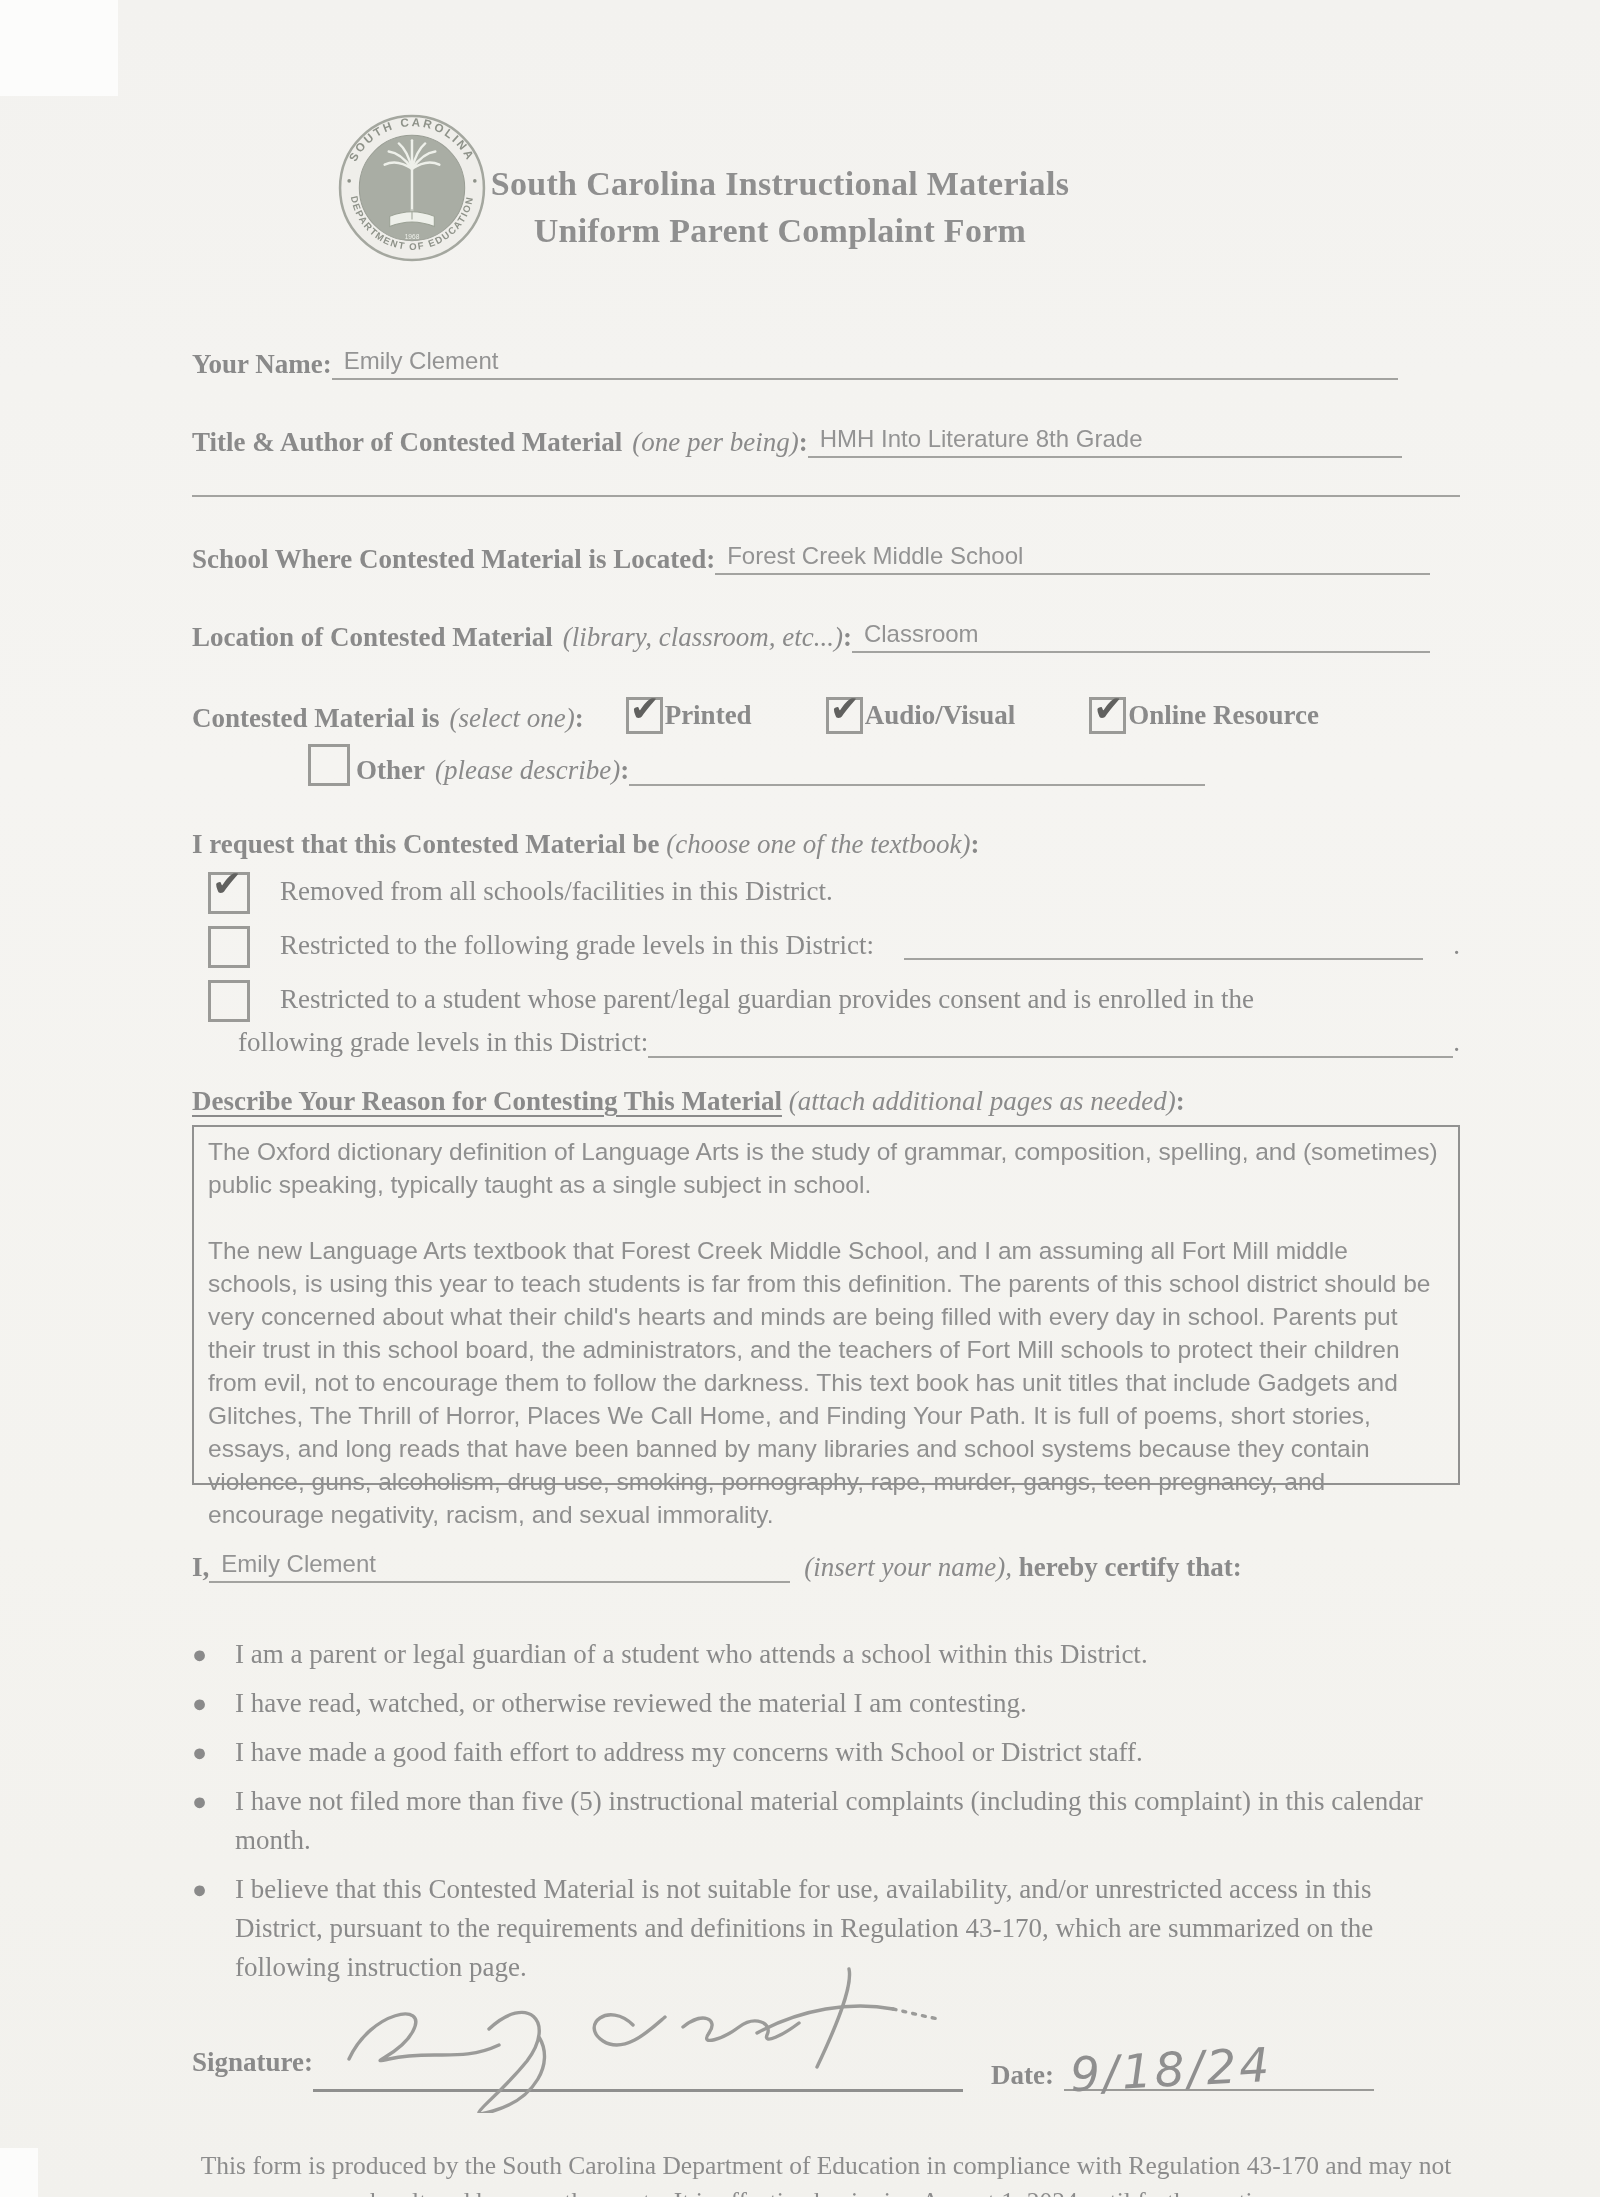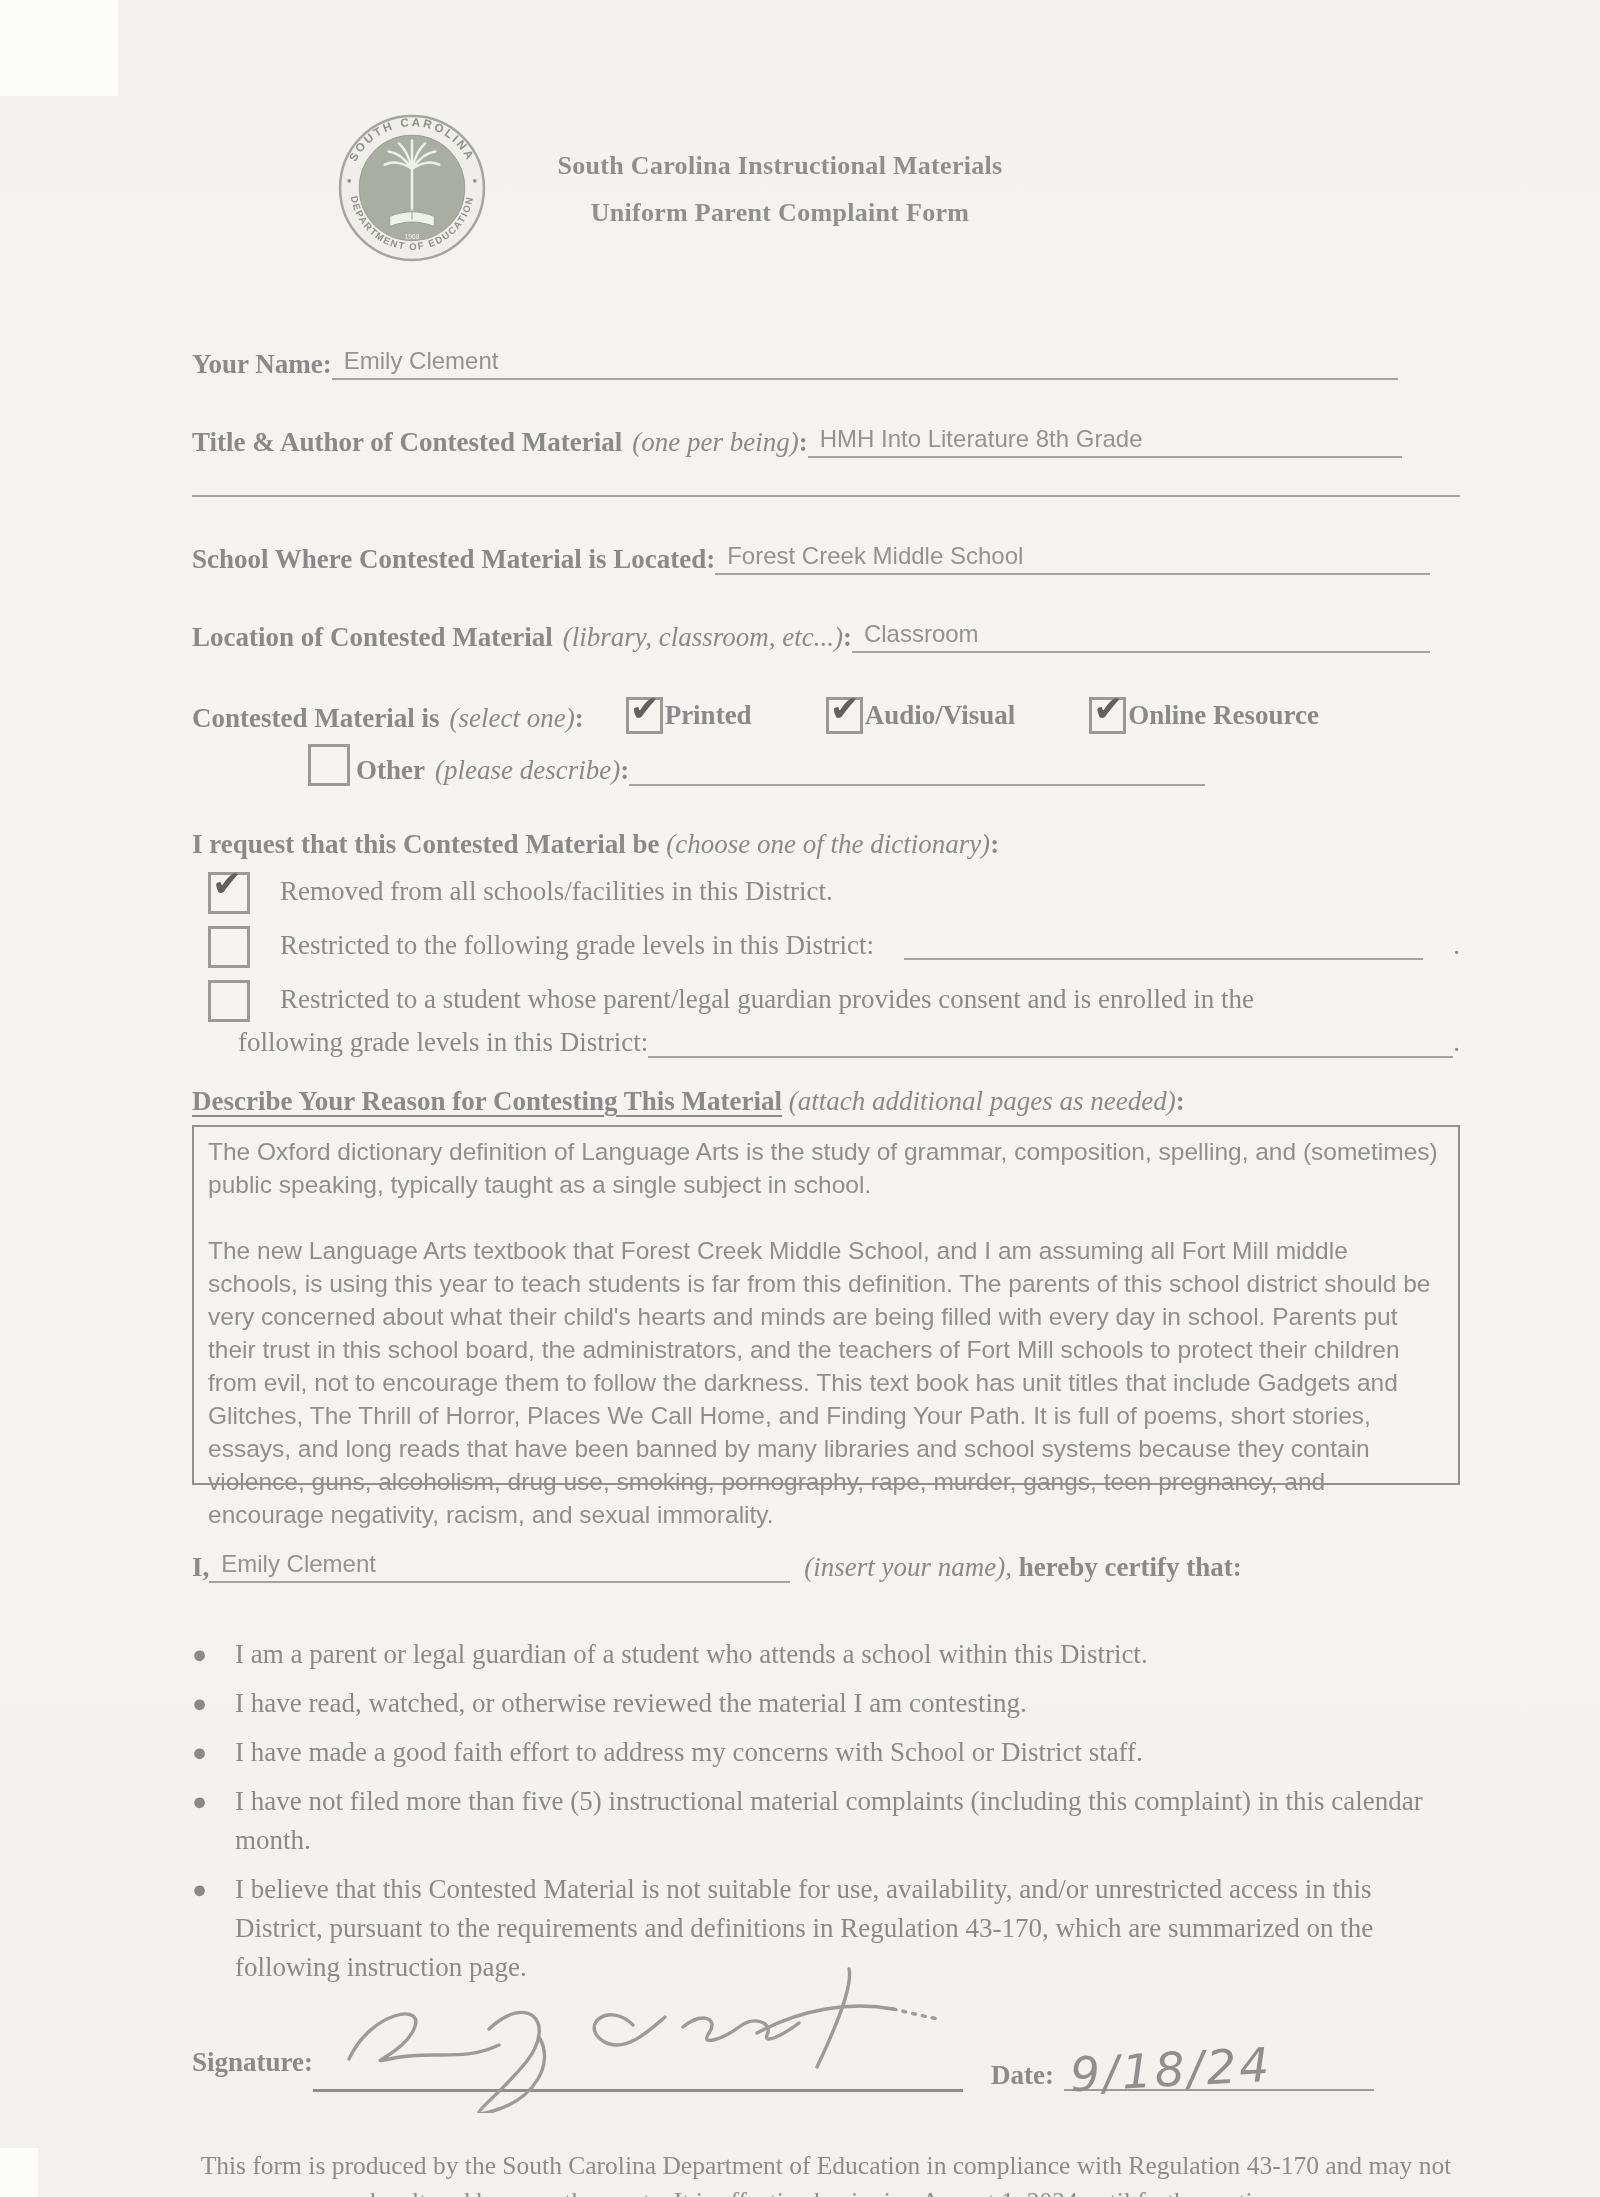--- a/index.html
+++ b/index.html
@@ -7,22 +7,22 @@
     position:relative;width:1600px;height:2197px;overflow:hidden;
     background:linear-gradient(180deg,#f3f2ef 0%,#f5f4f1 35%,#f4f3ef 70%,#f2f1ed 100%);
     font-family:"Liberation Serif","DejaVu Serif",serif;color:#8b8b8b;
   }
   .scan-corner{position:absolute;background:#fcfcfb;}
   .corner-tl{left:0;top:0;width:118px;height:96px;}
   .corner-bl{left:0;top:2148px;width:38px;height:49px;}
 
   
   .seal{position:absolute;left:336px;top:112px;width:152px;height:152px;}
-  .titles{position:absolute;left:470px;top:142px;width:620px;text-align:center;
-    font-weight:bold;font-size:26px;line-height:47px;color:#8f8f8f;letter-spacing:.3px;}
+  .titles{position:absolute;left:470px;top:160px;width:620px;text-align:center;
+    font-weight:bold;font-size:34px;line-height:47px;color:#8f8f8f;letter-spacing:.3px;}
 
   
   .form{position:absolute;left:192px;top:302px;width:1268px;font-size:27px;color:#8a8a8a;}
   .row{display:flex;align-items:flex-end;margin-bottom:7px;margin-top:44px;}
   .lbl{font-weight:bold;white-space:nowrap;}
   .it{font-style:italic;font-weight:normal;}
   .fill{flex:1;border-bottom:2px solid #a3a3a0;padding:0 4px 1px 12px;min-height:31px;
         font-family:"Liberation Sans","DejaVu Sans",sans-serif;font-size:24px;color:#939393;line-height:29px;}
   .rule{border-bottom:2px solid #a3a3a0;height:30px;margin-bottom:10px;}
 
@@ -175,21 +175,21 @@
       <span class="lbl">Other</span>
       <span class="it" style="margin-left:10px;">(please describe)</span>
       <span class="lbl">:</span>
       <span class="fill"></span>
     </div>
 
     <div class="section-gap"></div>
 
     <div class="req-head">
       <span class="lbl">I request that this Contested Material be</span>
-      <span class="it">(choose one of the dictionary)</span><span class="lbl">:</span>
+      <span class="it">(choose one of the textbook)</span><span class="lbl">:</span>
     </div>
 
     <div class="req-opt">
       <span class="cb big">
           <span class="mark">✔</span>
         </span>
       <span class="txt">Removed from all schools/facilities in this District.</span>
     </div>
 
     <div class="req-opt">

